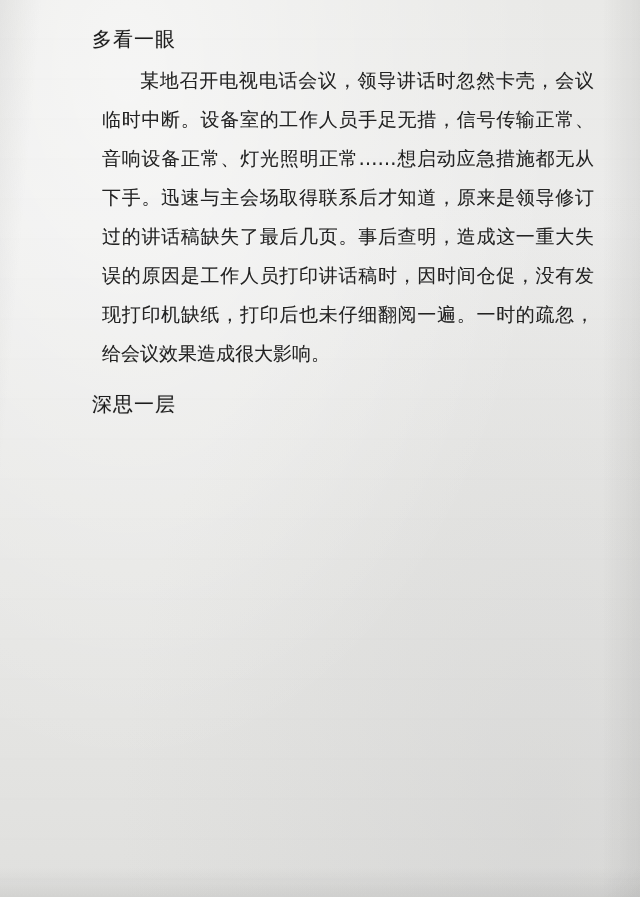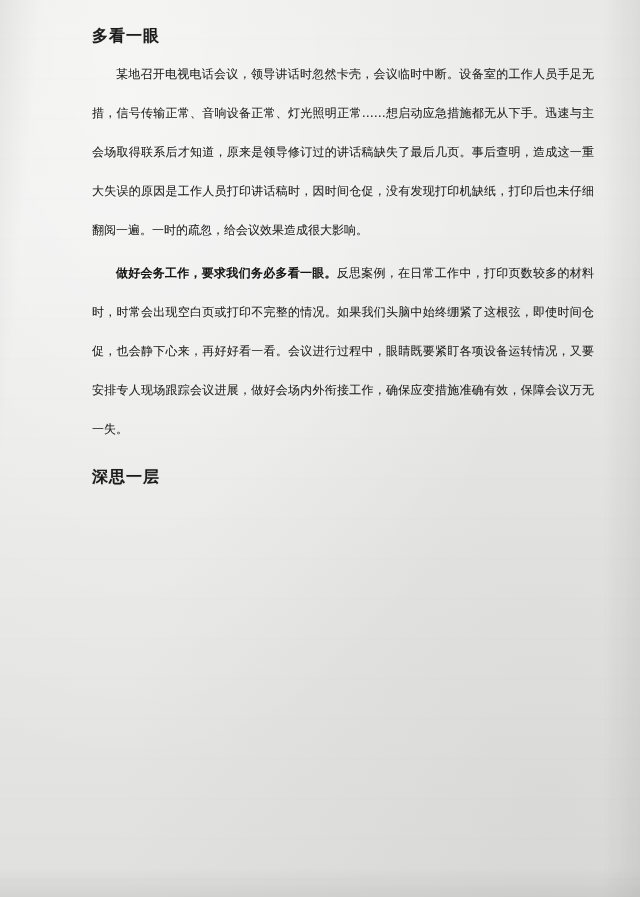--- a/index.html
+++ b/index.html
@@ -51,33 +51,33 @@
       rgba(0,0,0,0.000) 40px
     );
     opacity: 0.55;
   }
   .content {
     position: relative;
     z-index: 2;
   }
   h2.heading {
     margin: 0 0 6px 0;
-    font-size: 16px;
-    font-weight: bold;
+    font-size: 20px;
+    font-weight: normal;
     letter-spacing: 1px;
     color: #1c1c1c;
     font-family: "DejaVu Sans", "Liberation Sans", sans-serif;
     text-shadow: 0 0 1px rgba(0,0,0,0.25);
   }
   h2.heading.second {
     margin-top: 18px;
   }
   p.para {
-    margin: 0 0 4px 0;
-    font-size: 12px;
+    margin: 0 0 4px 10px;
+    font-size: 19px;
     line-height: 39px;
     color: #232323;
     text-align: justify;
     text-justify: inter-ideograph;
     text-indent: 2em;
     font-family: "DejaVu Sans", "Liberation Sans", sans-serif;
     text-shadow: 0 0 0.6px rgba(0,0,0,0.18);
   }
   p.para .emph {
     font-weight: bold;
@@ -90,20 +90,19 @@
 </head>
 <body>
 
 <div class="page">
   <div class="content">
 
     <h2 class="heading">多看一眼</h2>
 
     <div class="body-block">
       <p class="para"><span>某地召开电视电话会议，领导讲话时忽然卡壳，会议临时中断。设备室的工作人员手足无措，信号传输正常、音响设备正常、灯光照明正常……想启动应急措施都无从下手。迅速与主会场取得联系后才知道，原来是领导修订过的讲话稿缺失了最后几页。事后查明，造成这一重大失误的原因是工作人员打印讲话稿时，因时间仓促，没有发现打印机缺纸，打印后也未仔细翻阅一遍。一时的疏忽，给会议效果造成很大影响。</span></p>
-      <p class="para"><span class="emph">做好会务工作，要求我们务必多看一眼。</span><span>反思案例，在日常工作中，打印页数较多的材料时，时常会出现空白页或打印不完整的情况。如果我们头脑中始终绷紧了这根弦，即使时间仓促，也会静下心来，再好好看一看。会议进行过程中，眼睛既要紧盯各项设备运转情况，又要安排专人现场跟踪会议进展，做好会场内外衔接工作，确保应变措施准确有效，保障会议万无一失。</span></p>
     </div>
 
     <h2 class="heading second">深思一层</h2>
 
 
   </div>
 </div>
 
 </body></html>

